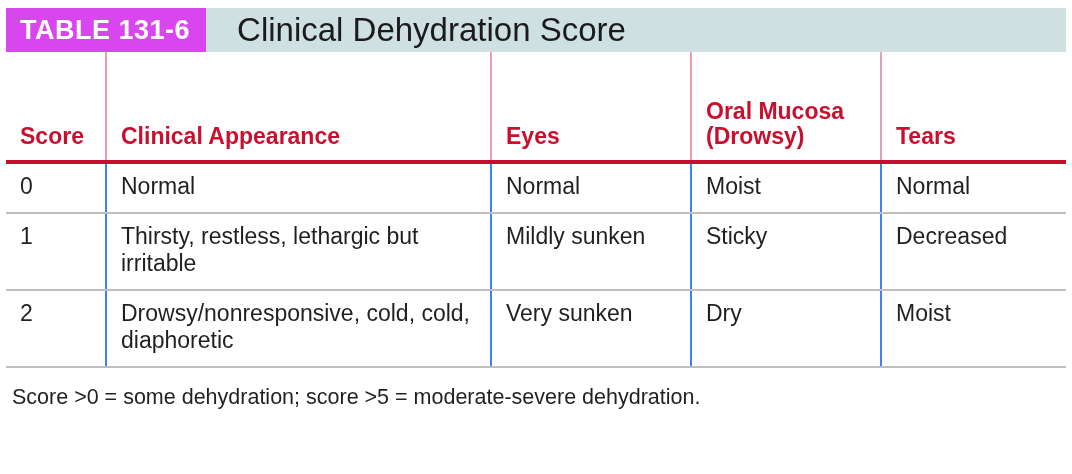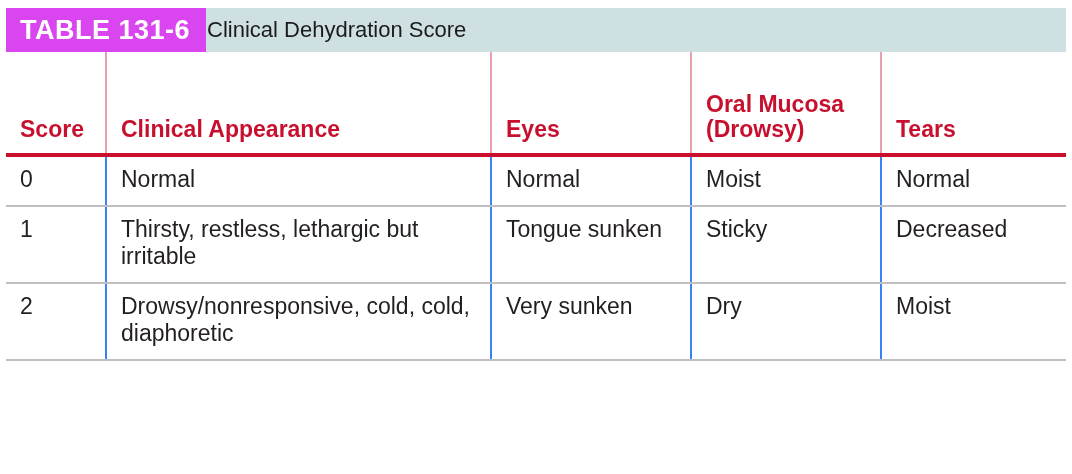--- a/index.html
+++ b/index.html
@@ -36,46 +36,47 @@
     font-size: 27px;
     letter-spacing: 0.5px;
     display: flex;
     align-items: center;
     padding: 0 16px 0 14px;
     white-space: nowrap;
   }
   .title-text {
     display: flex;
     align-items: center;
-    padding-left: 1px;
-    font-size: 22px;
+    padding-left: 20px;
+    font-size: 33px;
     color: #1b1b1b;
     font-weight: normal;
     white-space: nowrap;
+    margin-left: 11px;
   }
 
   
   table.tbl {
     border-collapse: collapse;
     width: 100%;
     table-layout: fixed;
   }
   table.tbl col.c0 { width: 100px; }
   table.tbl col.c1 { width: 385px; }
   table.tbl col.c2 { width: 200px; }
   table.tbl col.c3 { width: 190px; }
   table.tbl col.c4 { width: 185px; }
 
   thead th {
     color: #c8102e;
     font-size: 23px;
     font-weight: bold;
     text-align: left;
     vertical-align: bottom;
-    padding: 3px 10px 10px 14px;
+    padding: 10px 10px 10px 14px;
     border-left: 2px solid #e8a0ad;
     border-bottom: 4px solid #c8102e;
     line-height: 1.12;
     height: 88px;
   }
   thead th:first-child {
     border-left: none;
   }
 
   tbody td {
@@ -143,28 +144,29 @@
       <tr>
         <td>0</td>
         <td>Normal</td>
         <td>Normal</td>
         <td>Moist</td>
         <td>Normal</td>
       </tr>
       <tr>
         <td>1</td>
         <td>Thirsty, restless, lethargic but irritable</td>
-        <td>Tongue sunken</td>
+        <td>Mildly sunken</td>
         <td>Sticky</td>
         <td>Decreased</td>
       </tr>
       <tr>
         <td>2</td>
         <td>Drowsy/nonresponsive, cold, cold, diaphoretic</td>
         <td>Very sunken</td>
         <td>Dry</td>
         <td>Moist</td>
       </tr>
     </tbody>
   </table>
 
+  <div class="footnote">Score &gt;0 = some dehydration; score &gt;5 = moderate-severe dehydration.</div>
 
 </div>
 
 </body></html>

